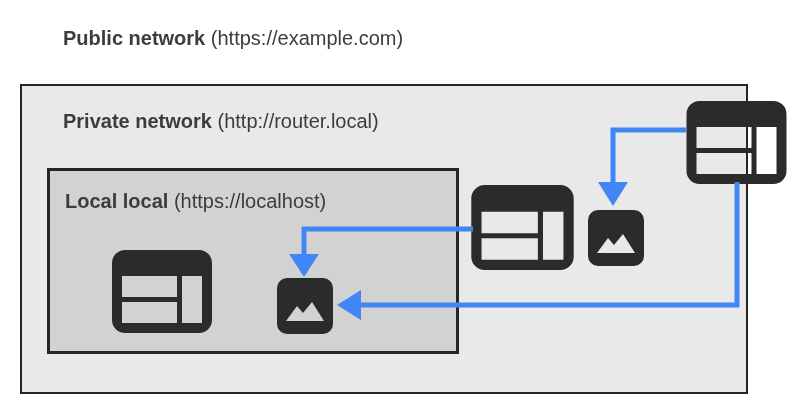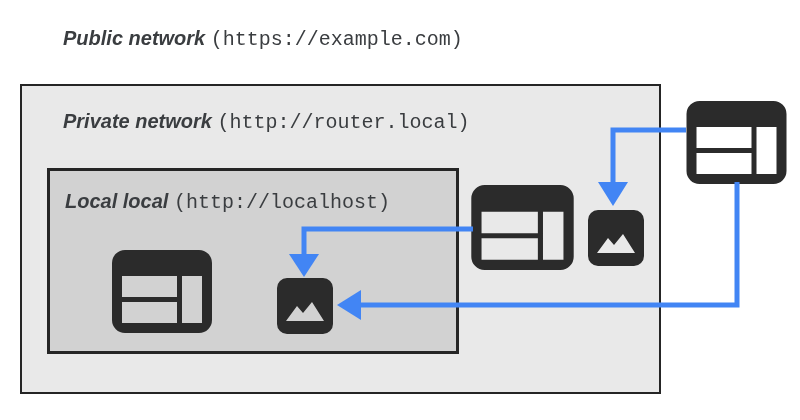--- a/index.html
+++ b/index.html
@@ -24,29 +24,29 @@
     background: var(--page-bg);
     overflow: hidden;
   }
   .net-label {
     position: absolute;
     font-size: 20px;
     line-height: 24px;
     white-space: nowrap;
     color: var(--text-dark);
   }
-  .net-label .name { font-weight: 700; font-style: italic; }
-  .net-label .url  { font-weight: 400; font-family: Liberation Mono, monospace; }
+  .net-label .name { font-weight: 700; }
+  .net-label .url  { font-weight: 400; }
   .box {
     position: absolute;
     border: 2px solid var(--border-dark);
   }
   .private-box {
     left: 20px; top: 84px;
-    width: 641px; height: 310px;
+    width: 728px; height: 310px;
     background: var(--private-box-bg);
     border-width: 2px;
   }
   .local-box {
     left: 25px; top: 82px;
     width: 412px; height: 186px;
     background: var(--local-box-bg);
     border-width: 3px;
   }
   .icon {
@@ -80,21 +80,21 @@
 
   <div class="box private-box">
     <div class="net-label" style="left:41px; top:23px;">
       <span class="name">Private network</span>
       <span class="url">(http://router.local)</span>
     </div>
 
     <div class="box local-box">
       <div class="net-label" style="left:15px; top:18px;">
         <span class="name">Local local</span>
-        <span class="url">(http://localhost)</span>
+        <span class="url">(https://localhost)</span>
       </div>
     </div>
   </div>
 
   <span class="icon" style="left:112px; top:250px; width:100px; height:83px;">
     <svg viewBox="0 0 100 83" aria-hidden="true">
       <path fill="currentColor" fill-rule="evenodd" d="M13 0 H87 A13 13 0 0 1 100 13 V70 A13 13 0 0 1 87 83 H13 A13 13 0 0 1 0 70 V13 A13 13 0 0 1 13 0 Z
            M10 26 H65 V47 H10 Z  M10 52 H65 V73 H10 Z  M70 26 H90 V73 H70 Z"></path>
     </svg>
   </span>

